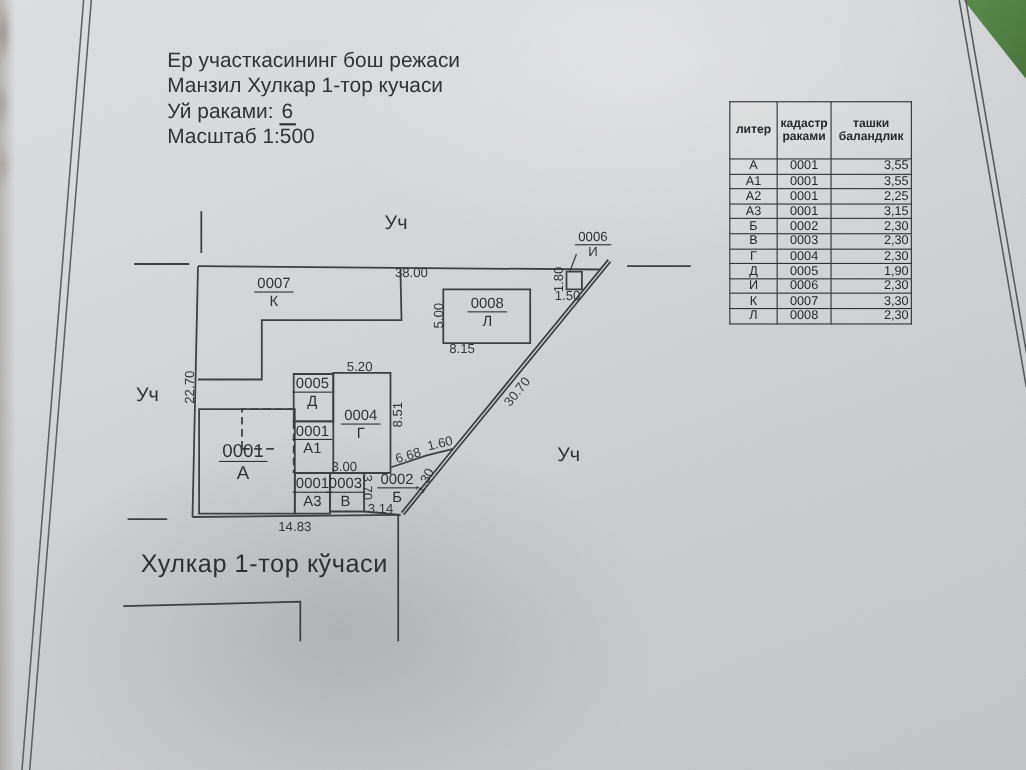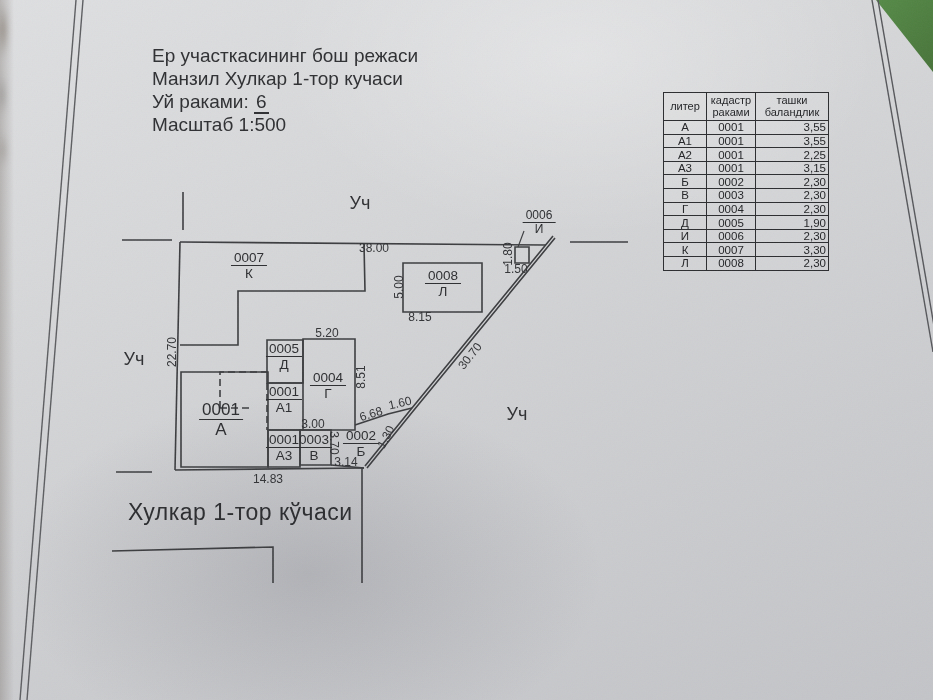--- a/index.html
+++ b/index.html
@@ -12,21 +12,21 @@
       linear-gradient(90deg, rgba(90,80,70,0.28) 0px, rgba(90,80,70,0.0) 14px),
       linear-gradient(160deg,#dedfe1 0%,#d5d6d8 35%,#cbccCF 70%,#c3c4c8 100%);
   }
   .abs{position:absolute;}
   
   #title-block{left:152px;top:44px;font-size:19px;line-height:23px;color:#2e2f32;}
   #title-block .underline{border-bottom:2px solid #2e2f32;padding:0 2px;}
   
   #legend{left:663px;top:92px;border-collapse:collapse;background:rgba(255,255,255,0.06);}
   #legend th,#legend td{border:1.7px solid #2b2c2f;color:#232427;}
-  #legend th{font-size:11px;font-weight:normal;line-height:1.05;white-space:pre-line;padding:2px 1px;}
+  #legend th{font-size:11px;font-weight:bold;line-height:1.05;white-space:pre-line;padding:14px 1px;}
   #legend td{font-size:11.5px;height:12.6px;padding:0 2px;text-align:center;}
   #legend td.val{text-align:right;padding-left:9px;}
   #legend .c1{width:40px;} #legend .c2{width:46px;} #legend .c3{width:70px;}
   
   .uch{position:absolute;font-size:18px;color:#2e2f32;transform:translate(-50%,-50%);}
   .dim{position:absolute;font-size:12px;color:#323336;white-space:nowrap;transform:translate(-50%,-50%);}
   .plabel{position:absolute;transform:translateX(-50%);display:flex;flex-direction:column;align-items:center;
           font-size:13.5px;line-height:1.12;color:#2c2d30;}
   .plabel .pcode{border-bottom:1.6px solid #2c2d30;padding:0 3px;}
   .plabel.big{font-size:17px;}

